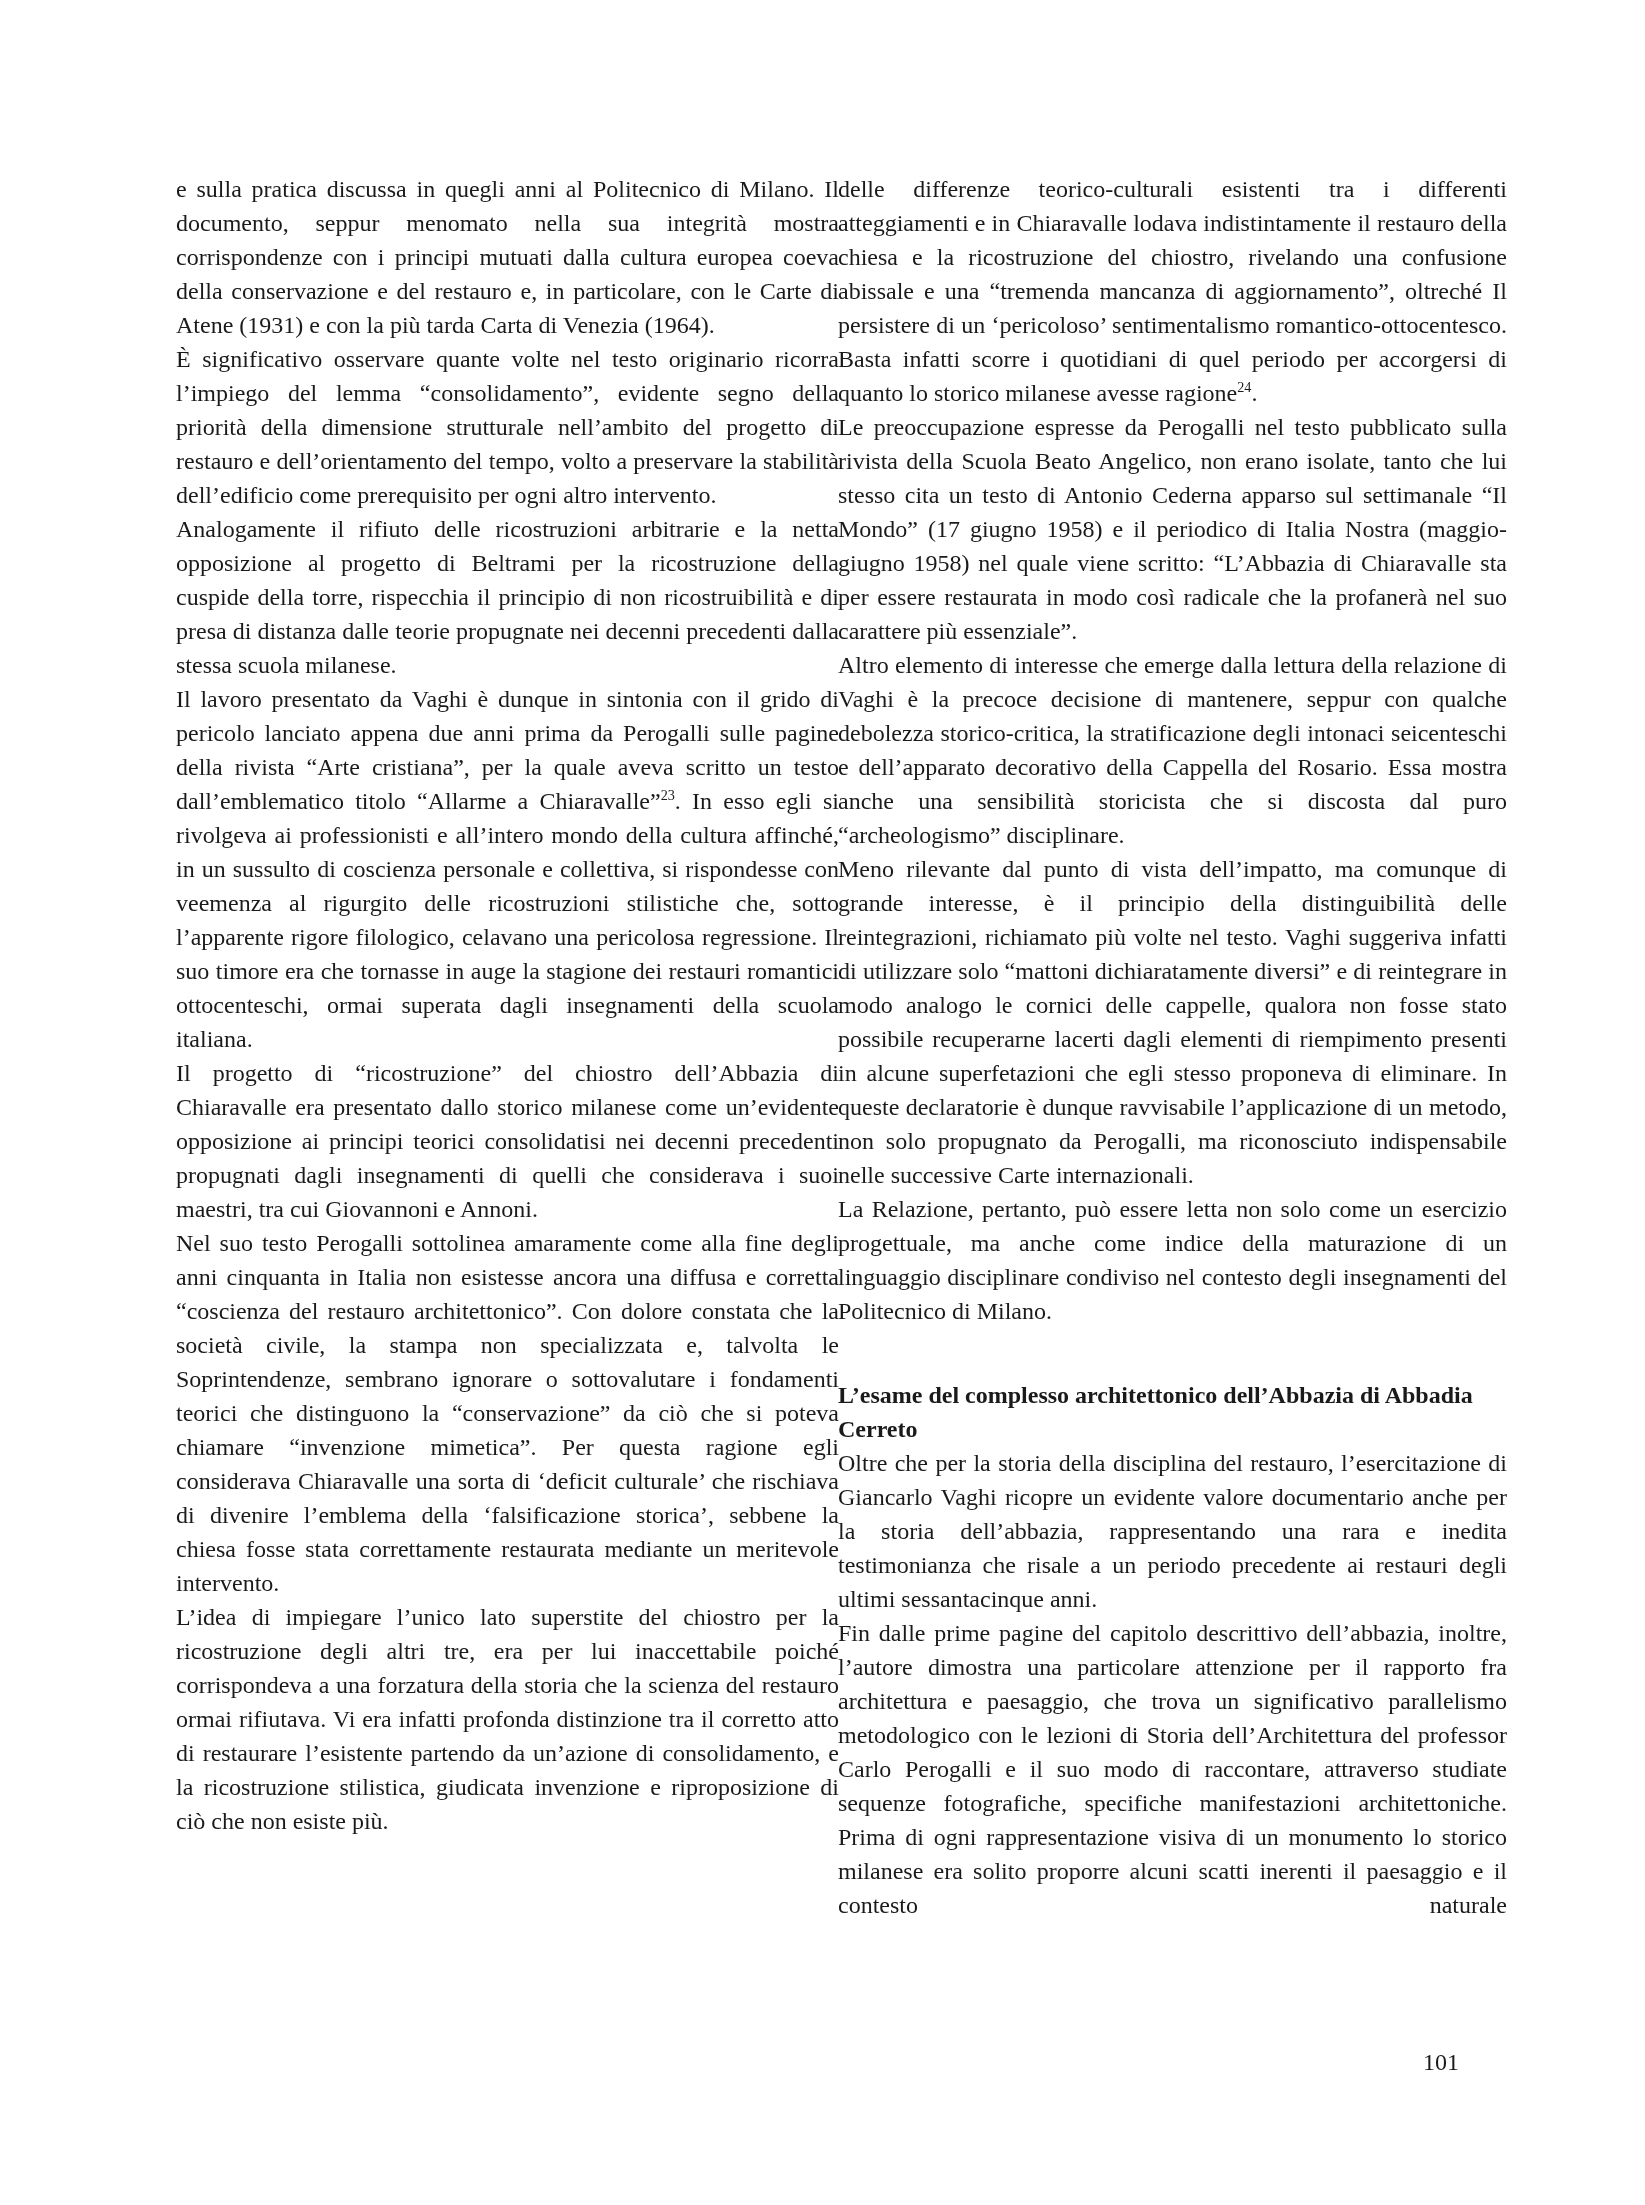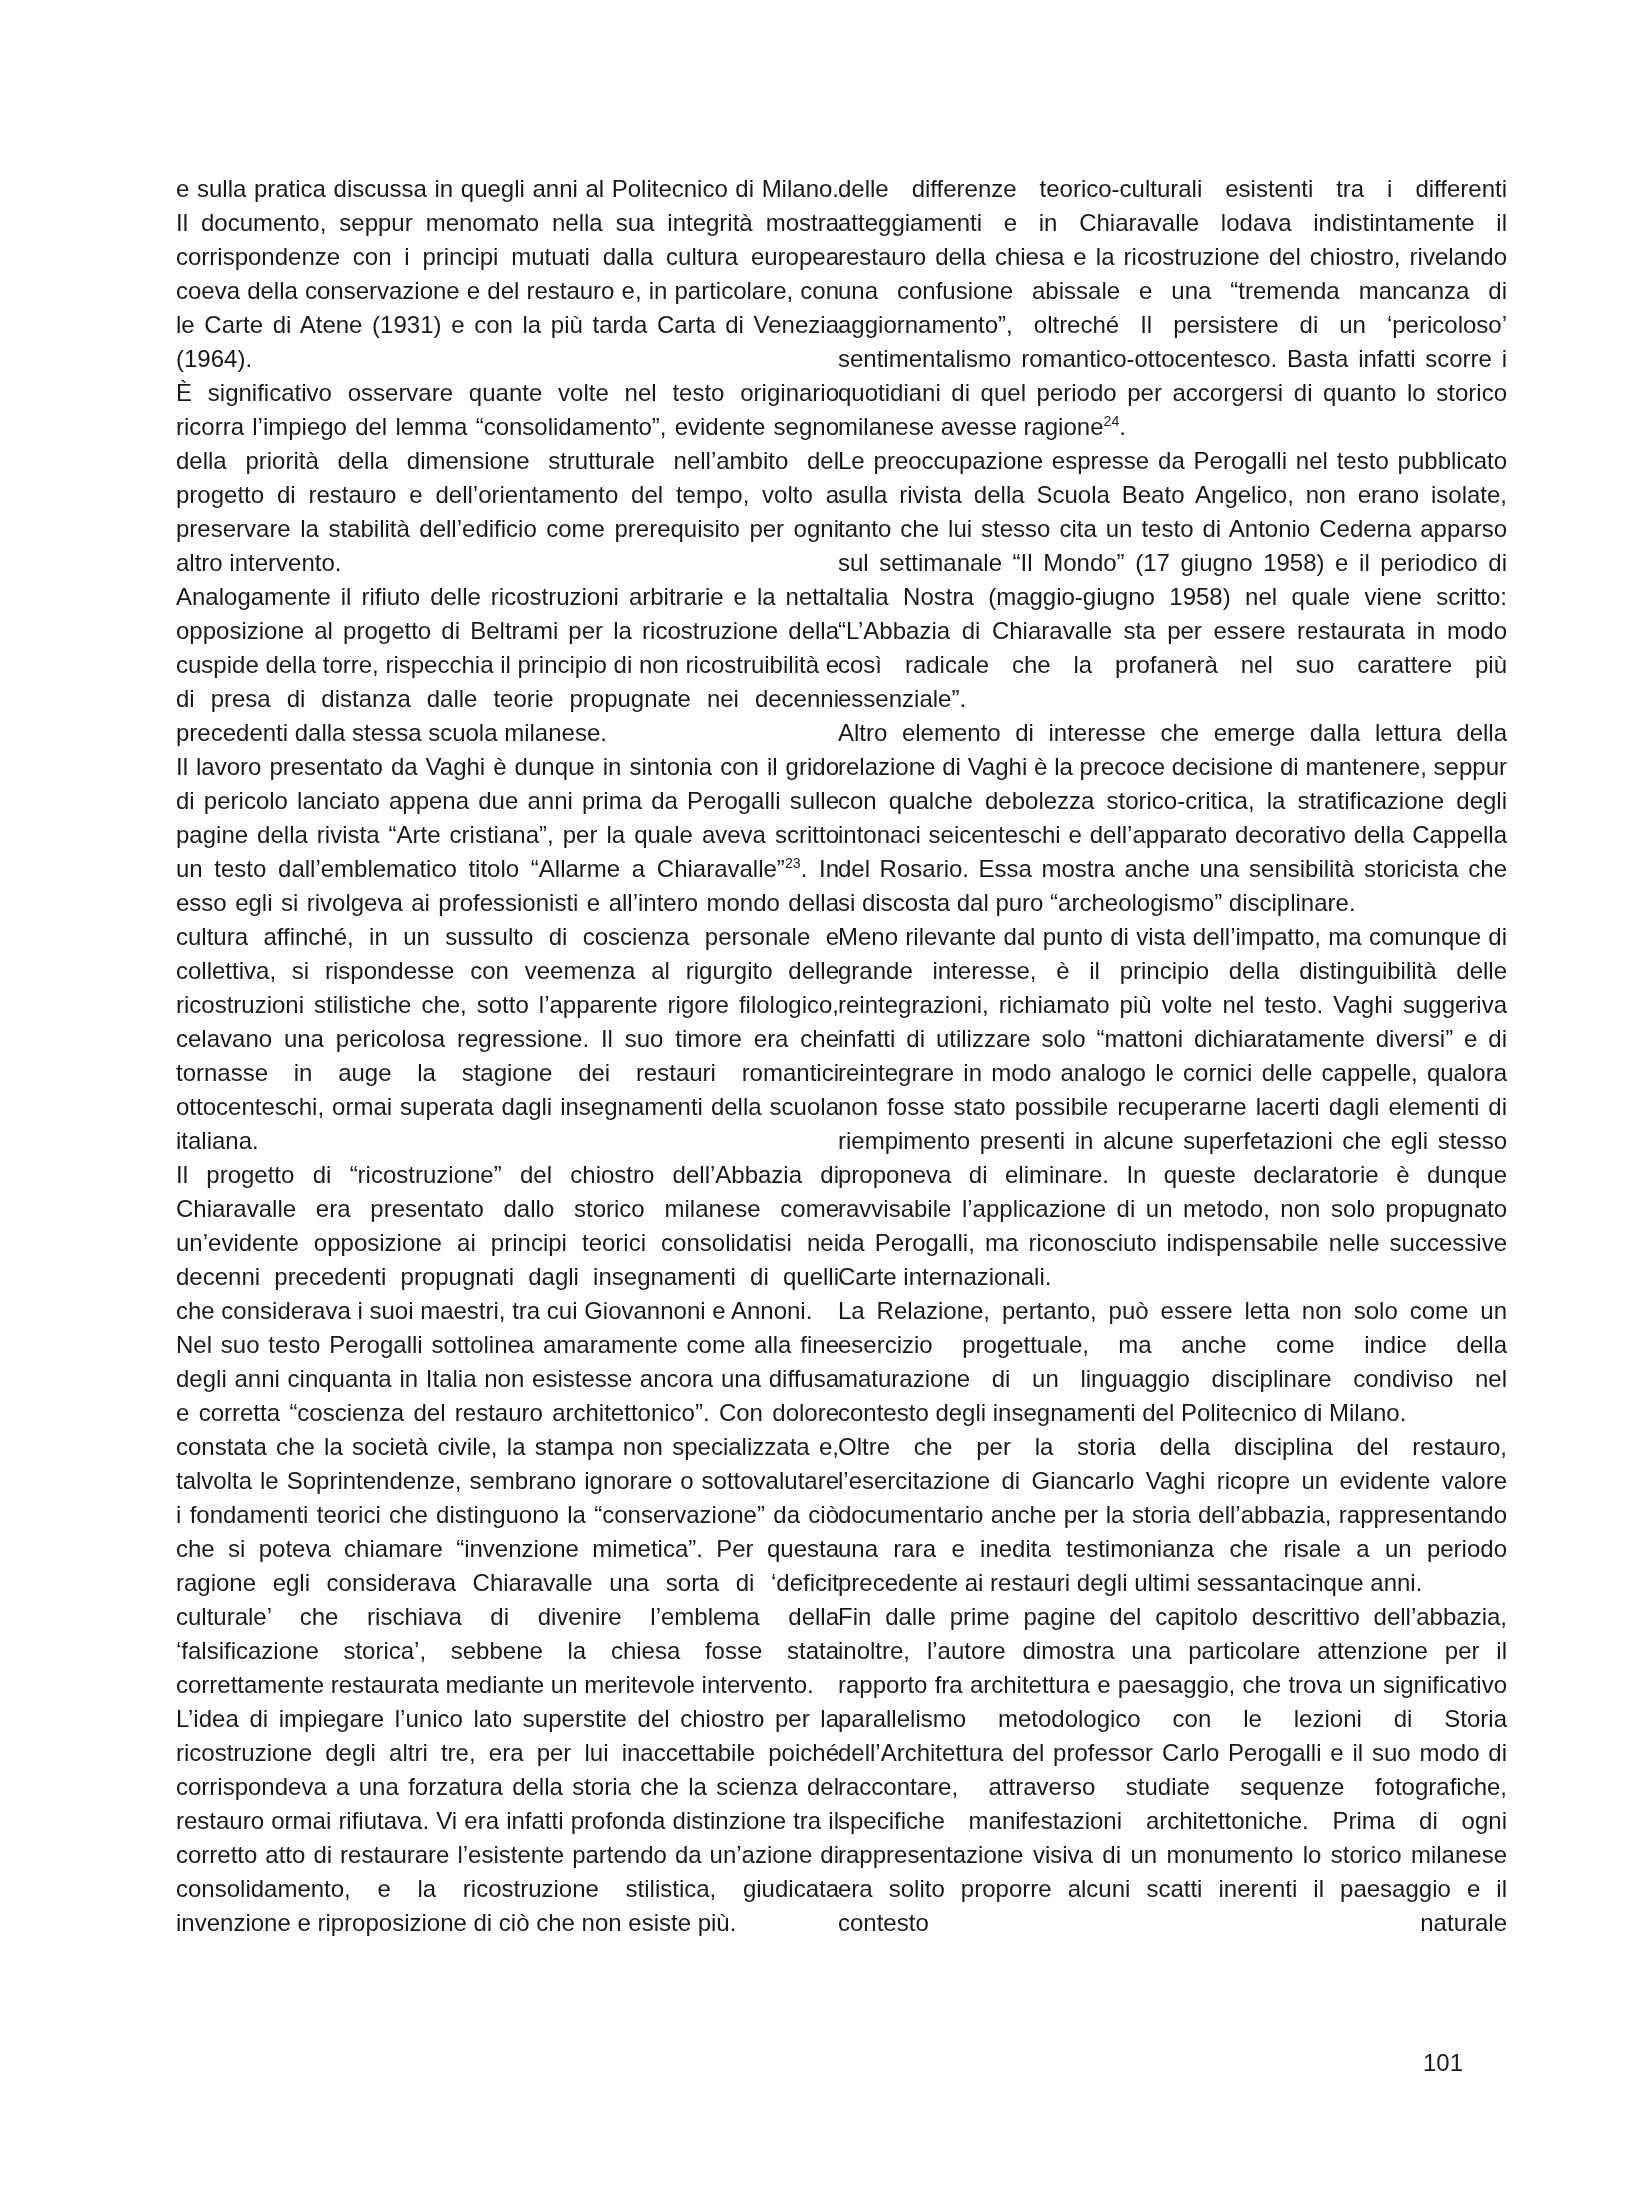--- a/index.html
+++ b/index.html
@@ -1,19 +1,19 @@
 <!DOCTYPE html>
 <html style="font-size:9.5px"><head>
 <meta charset="utf-8">
 <style>
   html, body { margin: 0; padding: 0; background: #ffffff; }
   body { width: 1646px; height: 2205px; position: relative; overflow: hidden; }
   .page {
     position: absolute; left: 0; top: 0; width: 1340px; height: 2205px; background: #fff;
-    font-family: Liberation Sans, sans-serif; color: #1a1a1a;
+    font-family: Liberation Serif, serif; color: #1a1a1a;
   }
   .col { position: absolute; top: 172px; width: 663px; font-size: 24px; line-height: 34px; }
   .col.left { left: 176px; }
   .col.right { left: 838px; width: 669px; }
   .para { margin: 0; text-align: justify; hyphens: none; }
   .sup { font-size: 14.2px; vertical-align: super; line-height: 0; }
   .heading { margin: 50px 0 0 0; font-weight: bold; text-align: left; }
   .page-number { position: absolute; left: 1423px; top: 2001px; font-size: 24px; margin-top: 48px; }
 </style>
 </head>
@@ -31,19 +31,20 @@
     <p class="para">L’idea di impiegare l’unico lato superstite del chiostro per la ricostruzione degli altri tre, era per lui inaccettabile poiché corrispondeva a una forzatura della storia che la scienza del restauro ormai rifiutava. Vi era infatti profonda distinzione tra il corretto atto di restaurare l’esistente partendo da un’azione di consolidamento, e la ricostruzione stilistica, giudicata invenzione e riproposizione di ciò che non esiste più.</p>
   </div>
 
   <div class="col right">
     <p class="para"><span>delle differenze teorico-culturali esistenti tra i differenti atteggiamenti e in Chiaravalle lodava indistintamente il restauro della chiesa e la ricostruzione del chiostro, rivelando una confusione abissale e una “tremenda mancanza di aggiornamento”, oltreché Il persistere di un ‘pericoloso’ sentimentalismo romantico-ottocentesco. Basta infatti scorre i quotidiani di quel periodo per accorgersi di quanto lo storico milanese avesse ragione</span><span class="sup">24</span><span>.</span></p>
     <p class="para">Le preoccupazione espresse da Perogalli nel testo pubblicato sulla rivista della Scuola Beato Angelico, non erano isolate, tanto che lui stesso cita un testo di Antonio Cederna apparso sul settimanale “Il Mondo” (17 giugno 1958) e il periodico di Italia Nostra (maggio-giugno 1958) nel quale viene scritto: “L’Abbazia di Chiaravalle sta per essere restaurata in modo così radicale che la profanerà nel suo carattere più essenziale”.</p>
     <p class="para">Altro elemento di interesse che emerge dalla lettura della relazione di Vaghi è la precoce decisione di mantenere, seppur con qualche debolezza storico-critica, la stratificazione degli intonaci seicenteschi e dell’apparato decorativo della Cappella del Rosario. Essa mostra anche una sensibilità storicista che si discosta dal puro “archeologismo” disciplinare.</p>
     <p class="para">Meno rilevante dal punto di vista dell’impatto, ma comunque di grande interesse, è il principio della distinguibilità delle reintegrazioni, richiamato più volte nel testo. Vaghi suggeriva infatti di utilizzare solo “mattoni dichiaratamente diversi” e di reintegrare in modo analogo le cornici delle cappelle, qualora non fosse stato possibile recuperarne lacerti dagli elementi di riempimento presenti in alcune superfetazioni che egli stesso proponeva di eliminare. In queste declaratorie è dunque ravvisabile l’applicazione di un metodo, non solo propugnato da Perogalli, ma riconosciuto indispensabile nelle successive Carte internazionali.</p>
     <p class="para">La Relazione, pertanto, può essere letta non solo come un esercizio progettuale, ma anche come indice della maturazione di un linguaggio disciplinare condiviso nel contesto degli insegnamenti del Politecnico di Milano.</p>
 
+    <h2 class="para heading" style="font-size:24px;line-height:34px;">L’esame del complesso architettonico dell’Abbazia di Abbadia Cerreto</h2>
     <p class="para">Oltre che per la storia della disciplina del restauro, l’esercitazione di Giancarlo Vaghi ricopre un evidente valore documentario anche per la storia dell’abbazia, rappresentando una rara e inedita testimonianza che risale a un periodo precedente ai restauri degli ultimi sessantacinque anni.</p>
     <p class="para" style="text-align-last: justify;">Fin dalle prime pagine del capitolo descrittivo dell’abbazia, inoltre, l’autore dimostra una particolare attenzione per il rapporto fra architettura e paesaggio, che trova un significativo parallelismo metodologico con le lezioni di Storia dell’Architettura del professor Carlo Perogalli e il suo modo di raccontare, attraverso studiate sequenze fotografiche, specifiche manifestazioni architettoniche. Prima di ogni rappresentazione visiva di un monumento lo storico milanese era solito proporre alcuni scatti inerenti il paesaggio e il contesto naturale</p>
   </div>
 
   <div class="page-number">101</div>
 </div>
 
 
 </body></html>

